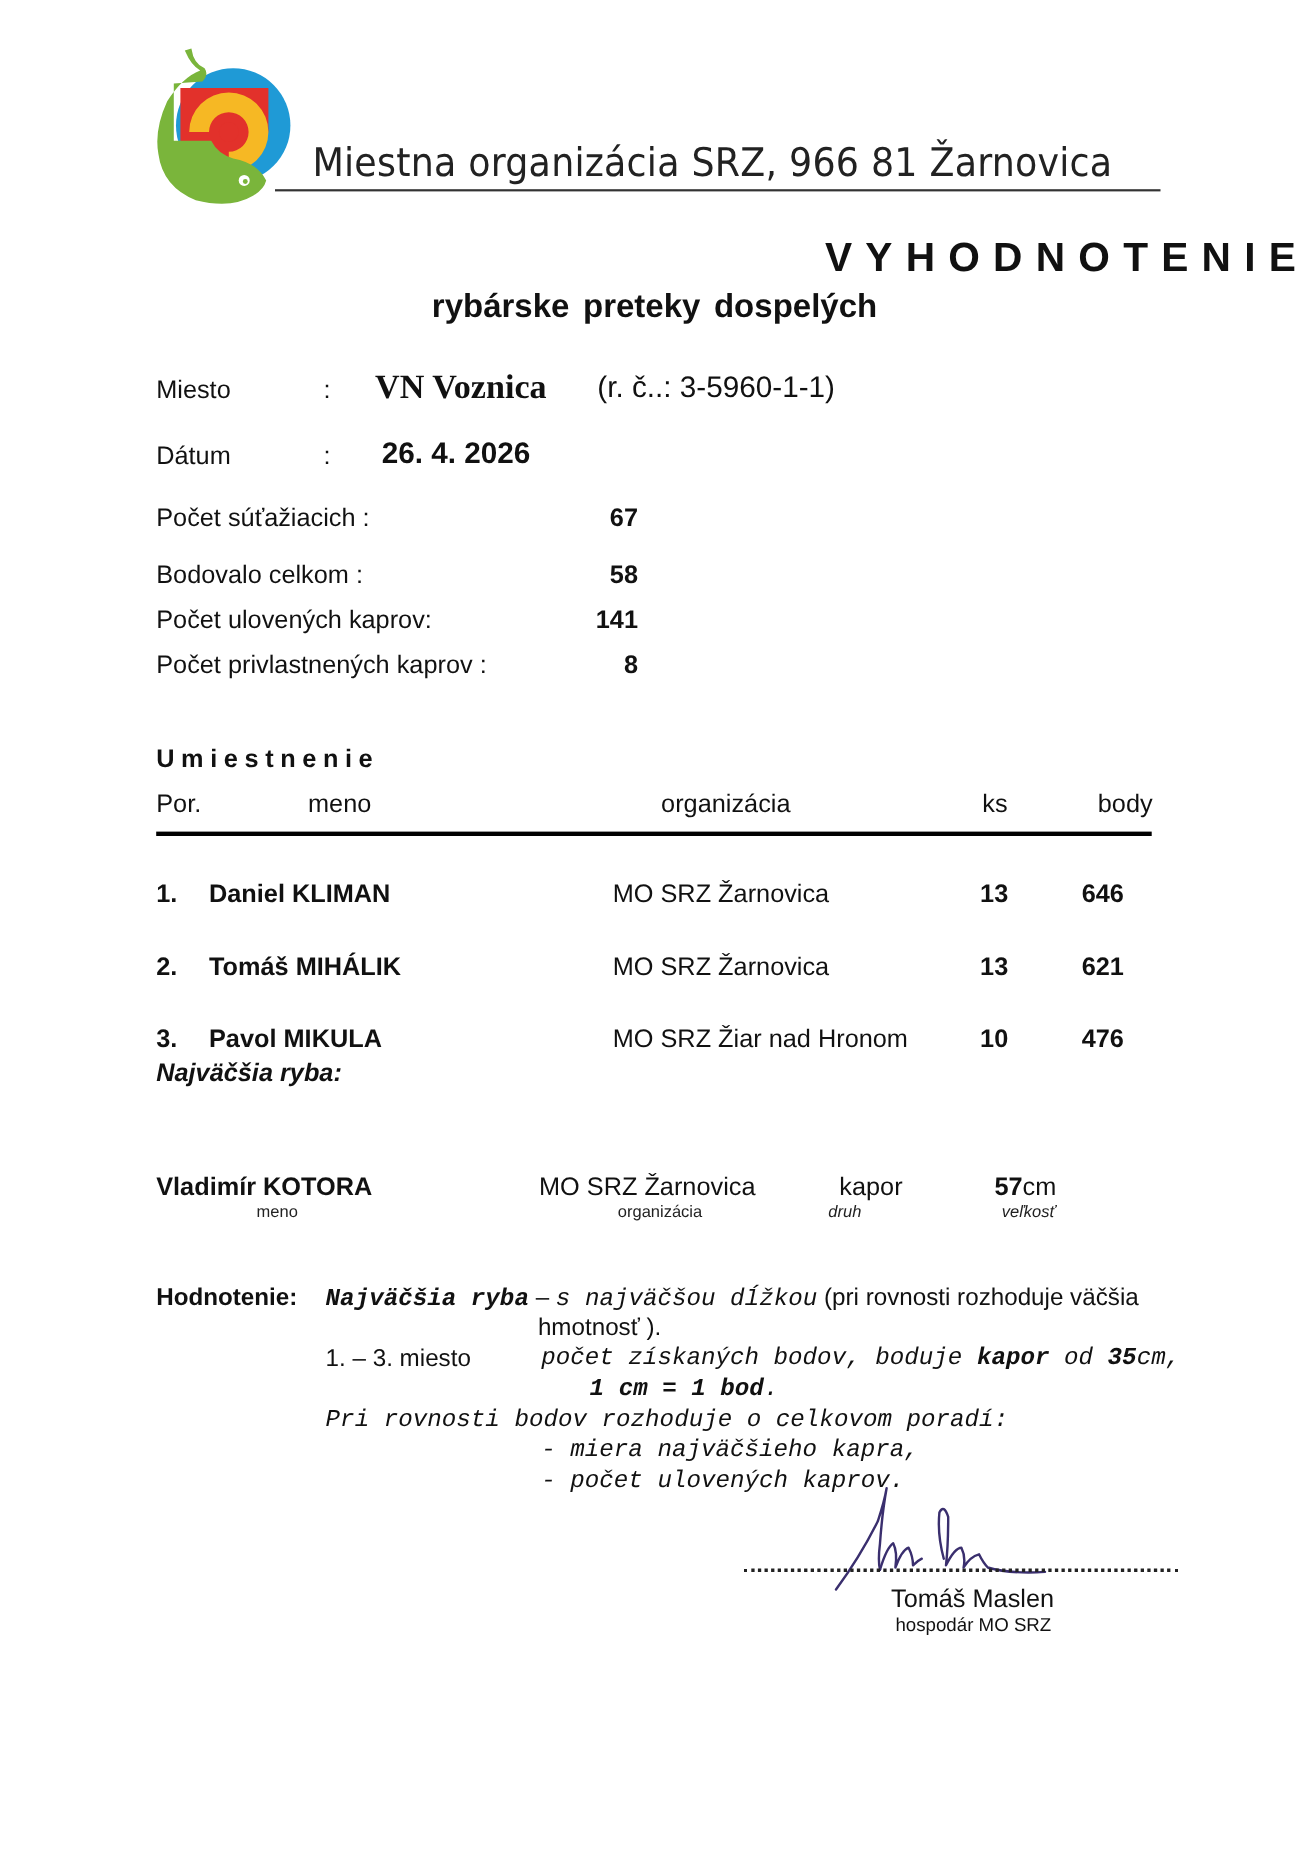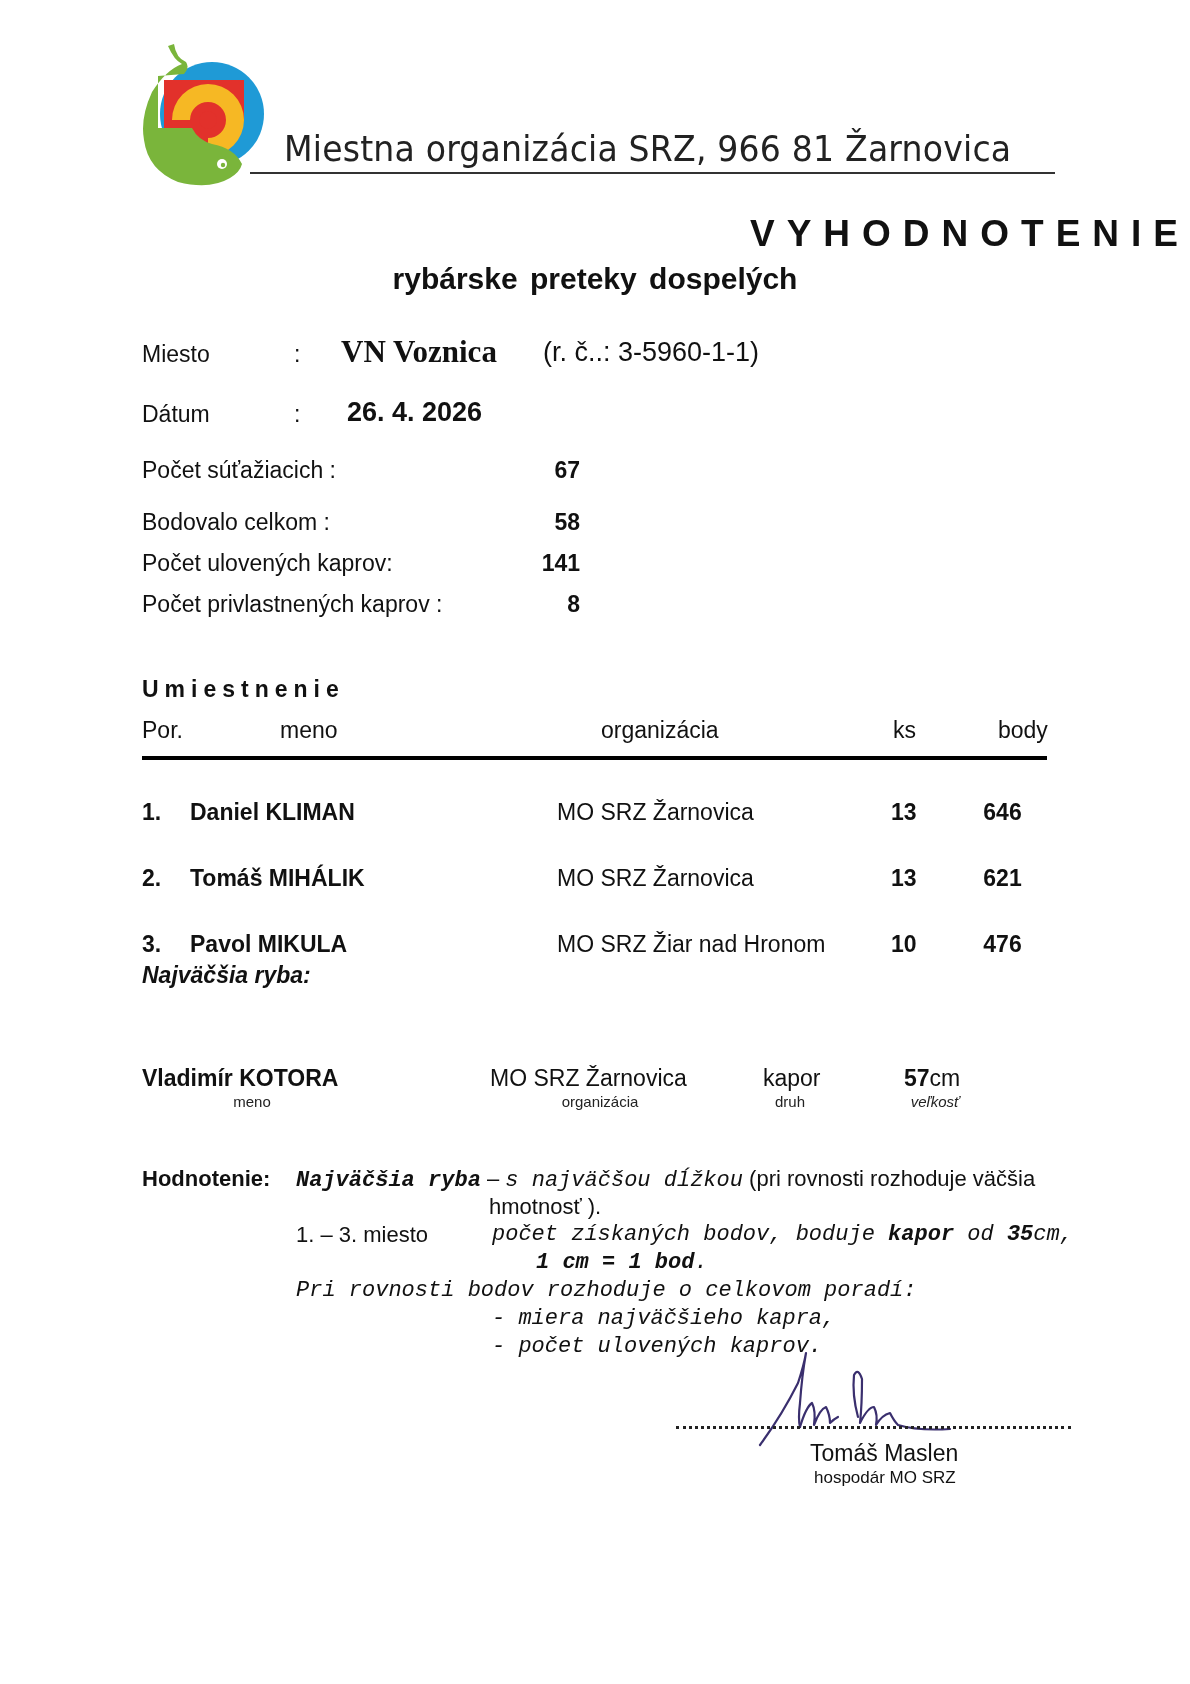--- a/index.html
+++ b/index.html
@@ -128,21 +128,21 @@
 
 <div class="abs bf-h" style="left:142px; top:942px;margin-top:20px;">Najväčšia ryba:</div>
 
 <div class="abs bf-val b" style="left:142px; top:1065px;">Vladimír KOTORA</div>
 <div class="abs bf-cap" style="left:202px; width:100px; top:1093px;">meno</div>
 
 <div class="abs bf-val" style="left:490px; top:1065px;">MO SRZ Žarnovica</div>
 <div class="abs bf-cap" style="left:550px; width:100px; top:1093px;">organizácia</div>
 
 <div class="abs bf-val" style="left:763px; top:1065px;">kapor</div>
-<div class="abs bf-cap" style="left:760px; width:60px; top:1093px;">druh</div>
+<div class="abs bf-cap" style="left:738px; width:60px; top:1093px;font-style:italic;">druh</div>
 
 <div class="abs bf-val" style="left:904px; top:1065px;">
   <span class="b">57</span><span>cm</span>
 </div>
 <div class="abs bf-cap" style="left:900px; width:70px; top:1093px;font-style:italic;">veľkosť</div>
 
 <div class="abs rule-t b" style="left:142px; top:1166px;">Hodnotenie:</div>
 <div class="abs rule-t" style="left:296px; top:1166px;">
   <span class="b i">Najväčšia ryba</span><span> – </span><span class="i">s najväčšou dĺžkou</span><span> (pri rovnosti rozhoduje väčšia</span>
 </div>

